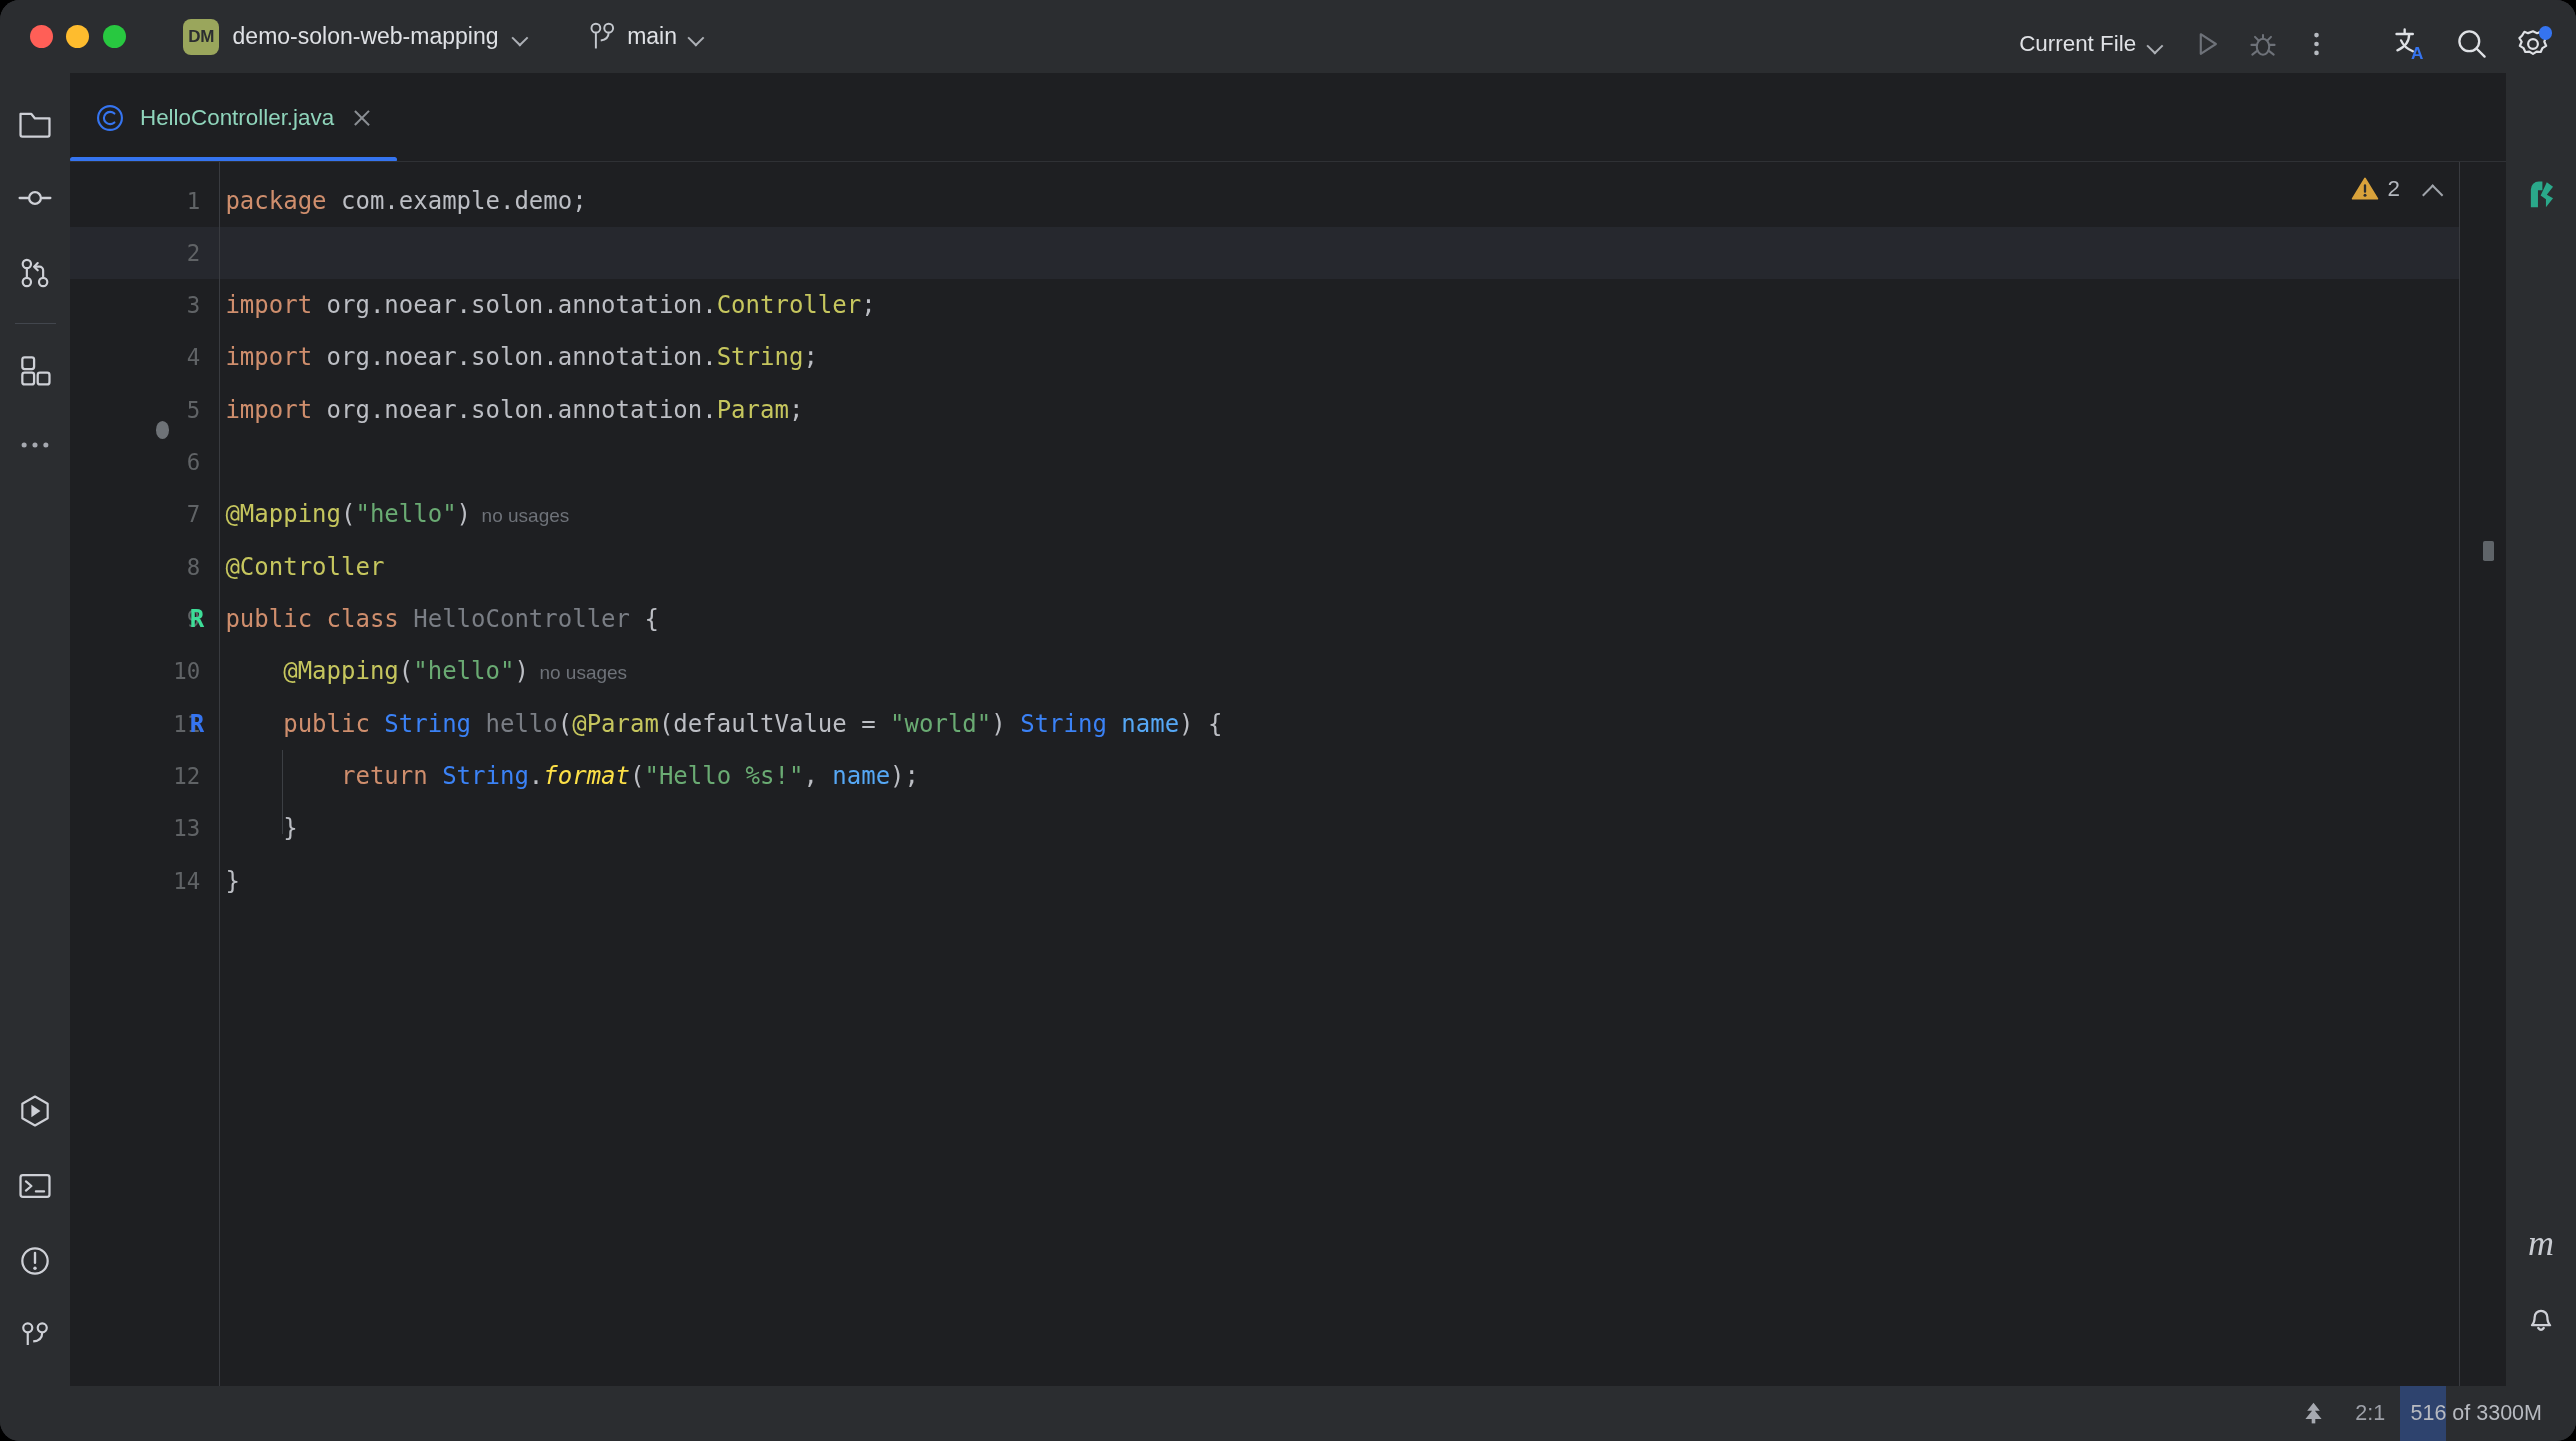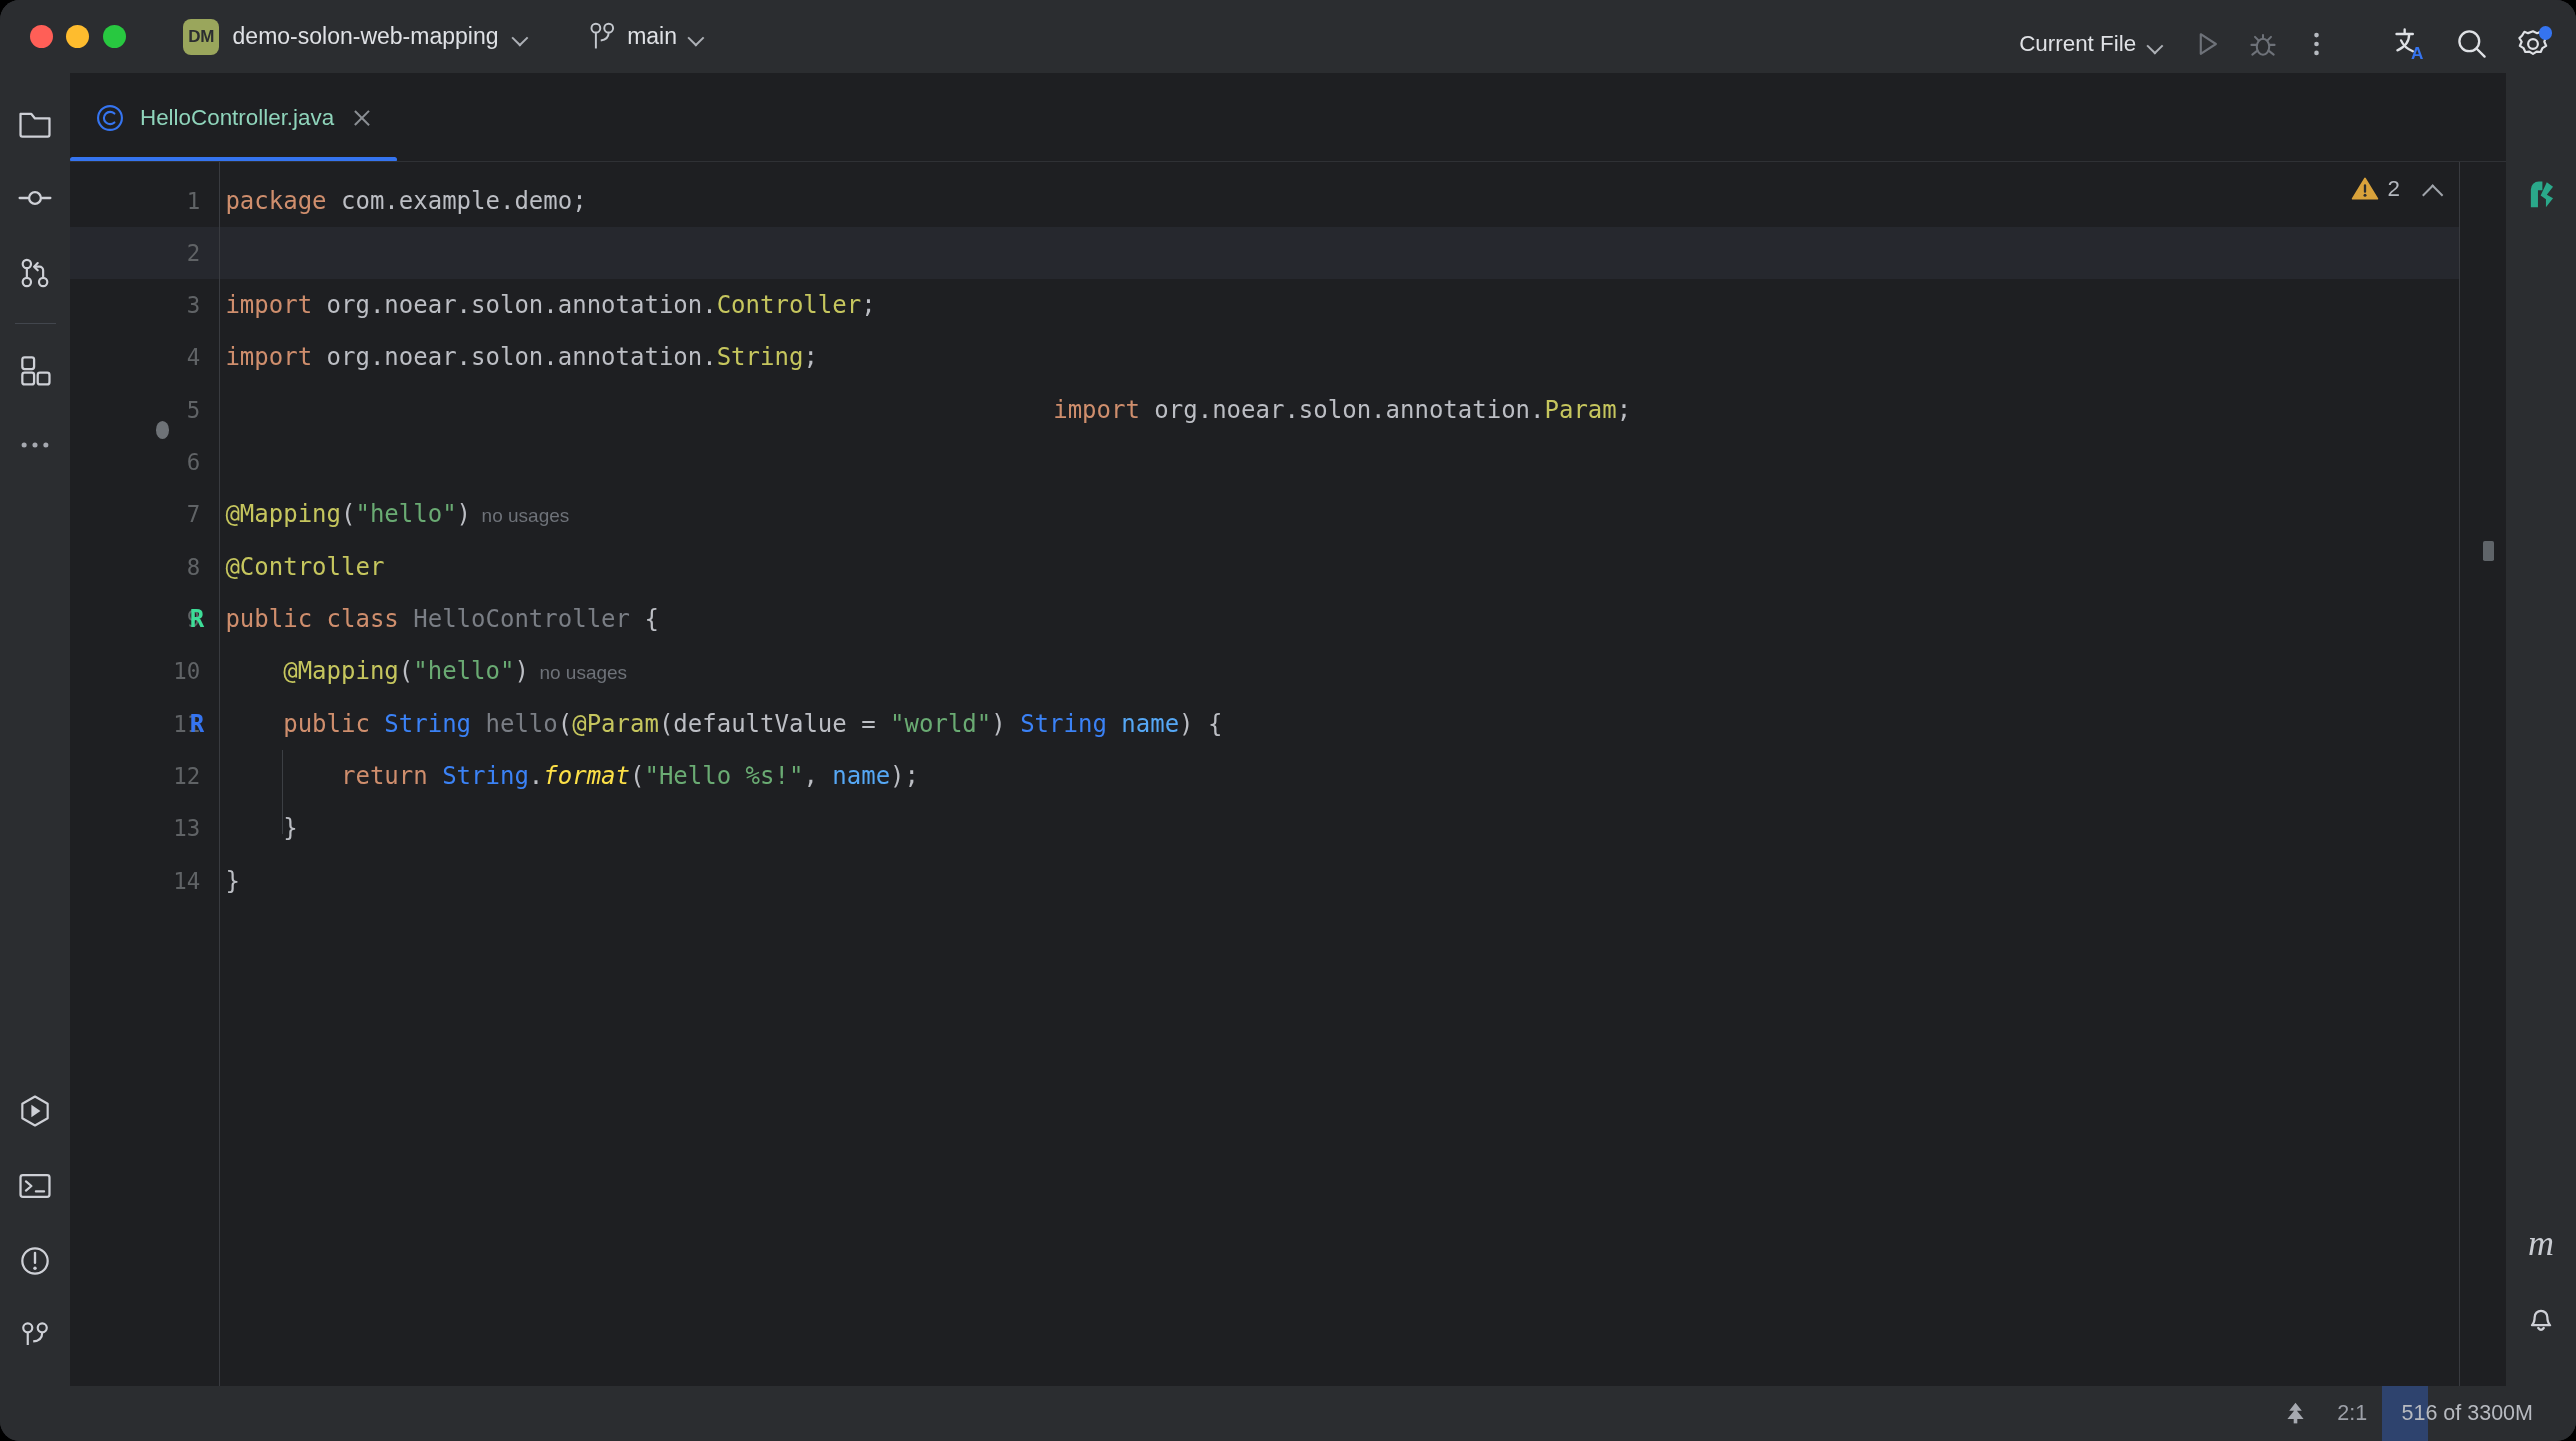--- a/index.html
+++ b/index.html
@@ -192,21 +192,21 @@
   
   #statusbar {
     height:55px; flex:0 0 55px; background:#2b2d30;
     display:flex; align-items:center; justify-content:flex-end;
     position:relative;
   }
   #statusbar::before{ content:""; position:absolute; left:0; right:0; top:0; height:0.9px; background:#2b2d30;}
   .sb-item { height:55px; display:flex; align-items:center; padding:0 14.3px; color:#9da0a8; font-size:21.5px; }
   #sb-memory {
     position:relative; height:55px; display:flex; align-items:center;
-    padding:0 20px; color:#b7bac0; font-size:21.5px; overflow:hidden;
+    padding:0 11px; color:#b7bac0; font-size:21.5px; overflow:hidden;
     margin-right:23px;
   }
   #sb-mem-fill { position:absolute; left:0; top:0; bottom:0; width:49px; background:#2e436e; }
   #sb-mem-text { position:relative; }
 </style>
 </head>
 <body>
 
 <div id="window">
 
@@ -401,21 +401,21 @@
             <div class="lineno" style="top: 640px;">13</div>
             <div class="lineno" style="top: 693px;">14</div>
             <div class="gutter-dot" style="top: 259px;"></div>
           </div>
         <div id="code">
             <div class="codeline" style="top: 12.5px;"><span class="kw">package</span><span class="pln"> </span><span class="pln">com.example.demo;</span></div>
             <div class="rowhl" style="top: 65px;"></div>
             <div class="codeline" style="top: 65px;"></div>
             <div class="codeline" style="top: 117px;"><span class="kw">import</span><span class="pln"> org.noear.solon.annotation.</span><span class="cls">Controller</span><span class="pln">;</span></div>
             <div class="codeline" style="top: 169px;"><span class="kw">import</span><span class="pln"> org.noear.solon.annotation.</span><span class="cls">String</span><span class="pln">;</span></div>
-            <div class="codeline" style="top: 222px; text-align: center;"><span class="kw">import</span><span class="pln"> org.noear.solon.annotation.</span><span class="cls">Param</span><span class="pln">;</span></div>
+            <div class="codeline" style="top: 222px;"><span class="kw">import</span><span class="pln"> org.noear.solon.annotation.</span><span class="cls">Param</span><span class="pln">;</span></div>
             <div class="codeline" style="top: 274px;"></div>
             <div class="codeline" style="top: 326px;"><span class="ann">@Mapping</span><span class="pln">(</span><span class="str">"hello"</span><span class="pln">)</span><span class="hint">  no usages</span></div>
             <div class="codeline" style="top: 379px;"><span class="ann">@Controller</span></div>
             <div class="codeline" style="top: 431px;"><span class="kw">public</span><span class="pln"> </span><span class="kw">class</span><span class="pln"> </span><span class="mth">HelloController</span><span class="pln"> {</span></div>
             <div class="codeline" style="top: 483px;"><span class="ann">    @Mapping</span><span class="pln">(</span><span class="str">"hello"</span><span class="pln">)</span><span class="hint">  no usages</span></div>
             <div class="codeline" style="top: 536px;"><span class="pln">    </span><span class="kw">public</span><span class="pln"> </span><span class="typ">String</span><span class="pln"> </span><span class="mth">hello</span><span class="pln">(</span><span class="ann">@Param</span><span class="pln">(defaultValue = </span><span class="str">"world"</span><span class="pln">) </span><span class="typ">String</span><span class="pln"> </span><span class="par">name</span><span class="pln">) {</span></div>
             <div class="codeline" style="top: 588px;"><span class="pln">        </span><span class="kw">return</span><span class="pln"> </span><span class="typ">String</span><span class="pln">.</span><span class="mthi">format</span><span class="pln">(</span><span class="str">"Hello %s!"</span><span class="pln">, </span><span class="par">name</span><span class="pln">);</span></div>
             <div class="codeline" style="top: 640px;"><span class="pln">    }</span></div>
             <div class="codeline" style="top: 693px;"><span class="pln">}</span></div>
             <div class="indent-guide" style="left: 62px; top: 588px; height: 84px;"></div>

